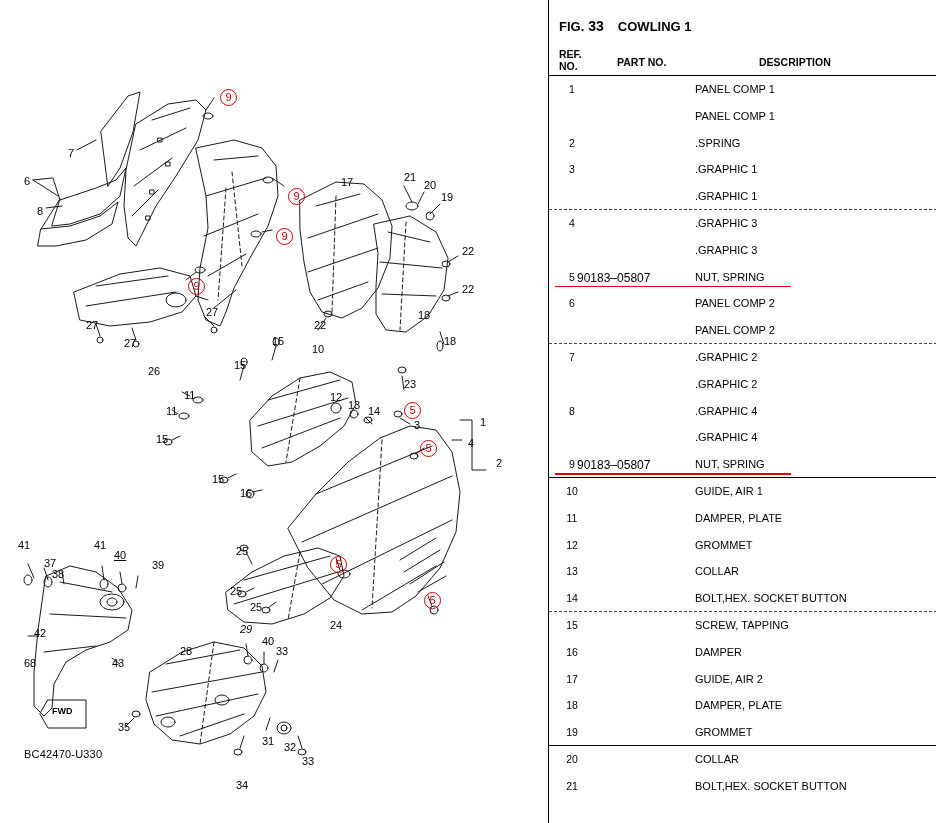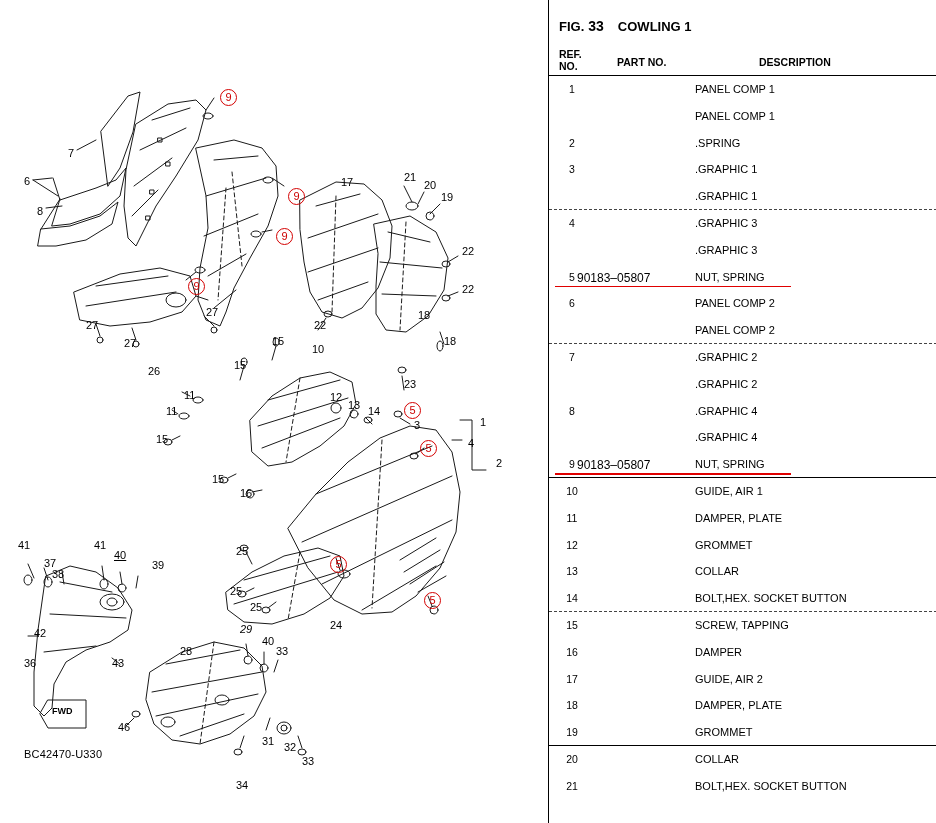--- a/index.html
+++ b/index.html
@@ -399,27 +399,27 @@
         <div class="dlabel" style="left: 230px; top: 586px;">25</div>
         <div class="dlabel" style="left: 250px; top: 602px;">25</div>
         <div class="dlabel" style="left: 330px; top: 620px;">24</div>
         <div class="dlabel" style="left: 18px; top: 540px;">41</div>
         <div class="dlabel" style="left: 52px; top: 548px; margin-top: 21px;">38</div>
         <div class="dlabel" style="left: 44px; top: 558px;">37</div>
         <div class="dlabel" style="left: 94px; top: 540px;">41</div>
         <div class="dlabel" style="left: 114px; top: 550px; text-decoration: underline;">40</div>
         <div class="dlabel" style="left: 132px; top: 560px; margin-left: 20px;">39</div>
         <div class="dlabel" style="left: 14px; top: 628px; margin-left: 20px;">42</div>
-        <div class="dlabel" style="left: 24px; top: 658px;">36</div>
+        <div class="dlabel" style="left: 24px; top: 658px;">68</div>
         <div class="dlabel" style="left: 112px; top: 658px;">43</div>
         <div class="dlabel" style="left: 180px; top: 646px;">28</div>
         <div class="dlabel" style="left: 240px; top: 624px; font-style: italic;">29</div>
         <div class="dlabel" style="left: 262px; top: 636px;">40</div>
         <div class="dlabel" style="left: 276px; top: 646px;">33</div>
-        <div class="dlabel" style="left: 118px; top: 722px;">46</div>
+        <div class="dlabel" style="left: 118px; top: 722px;">35</div>
         <div class="dlabel" style="left: 236px; top: 756px; margin-top: 24px;">34</div>
         <div class="dlabel" style="left: 262px; top: 736px;">31</div>
         <div class="dlabel" style="left: 284px; top: 742px;">32</div>
         <div class="dlabel" style="left: 302px; top: 756px;">33</div>
       </div>
 
     <div id="circled-callouts">
         <div class="circ-label" style="left: 220px; top: 89px;">9</div>
         <div class="circ-label" style="left: 288px; top: 188px;">9</div>
         <div class="circ-label" style="left: 276px; top: 228px;">9</div>

